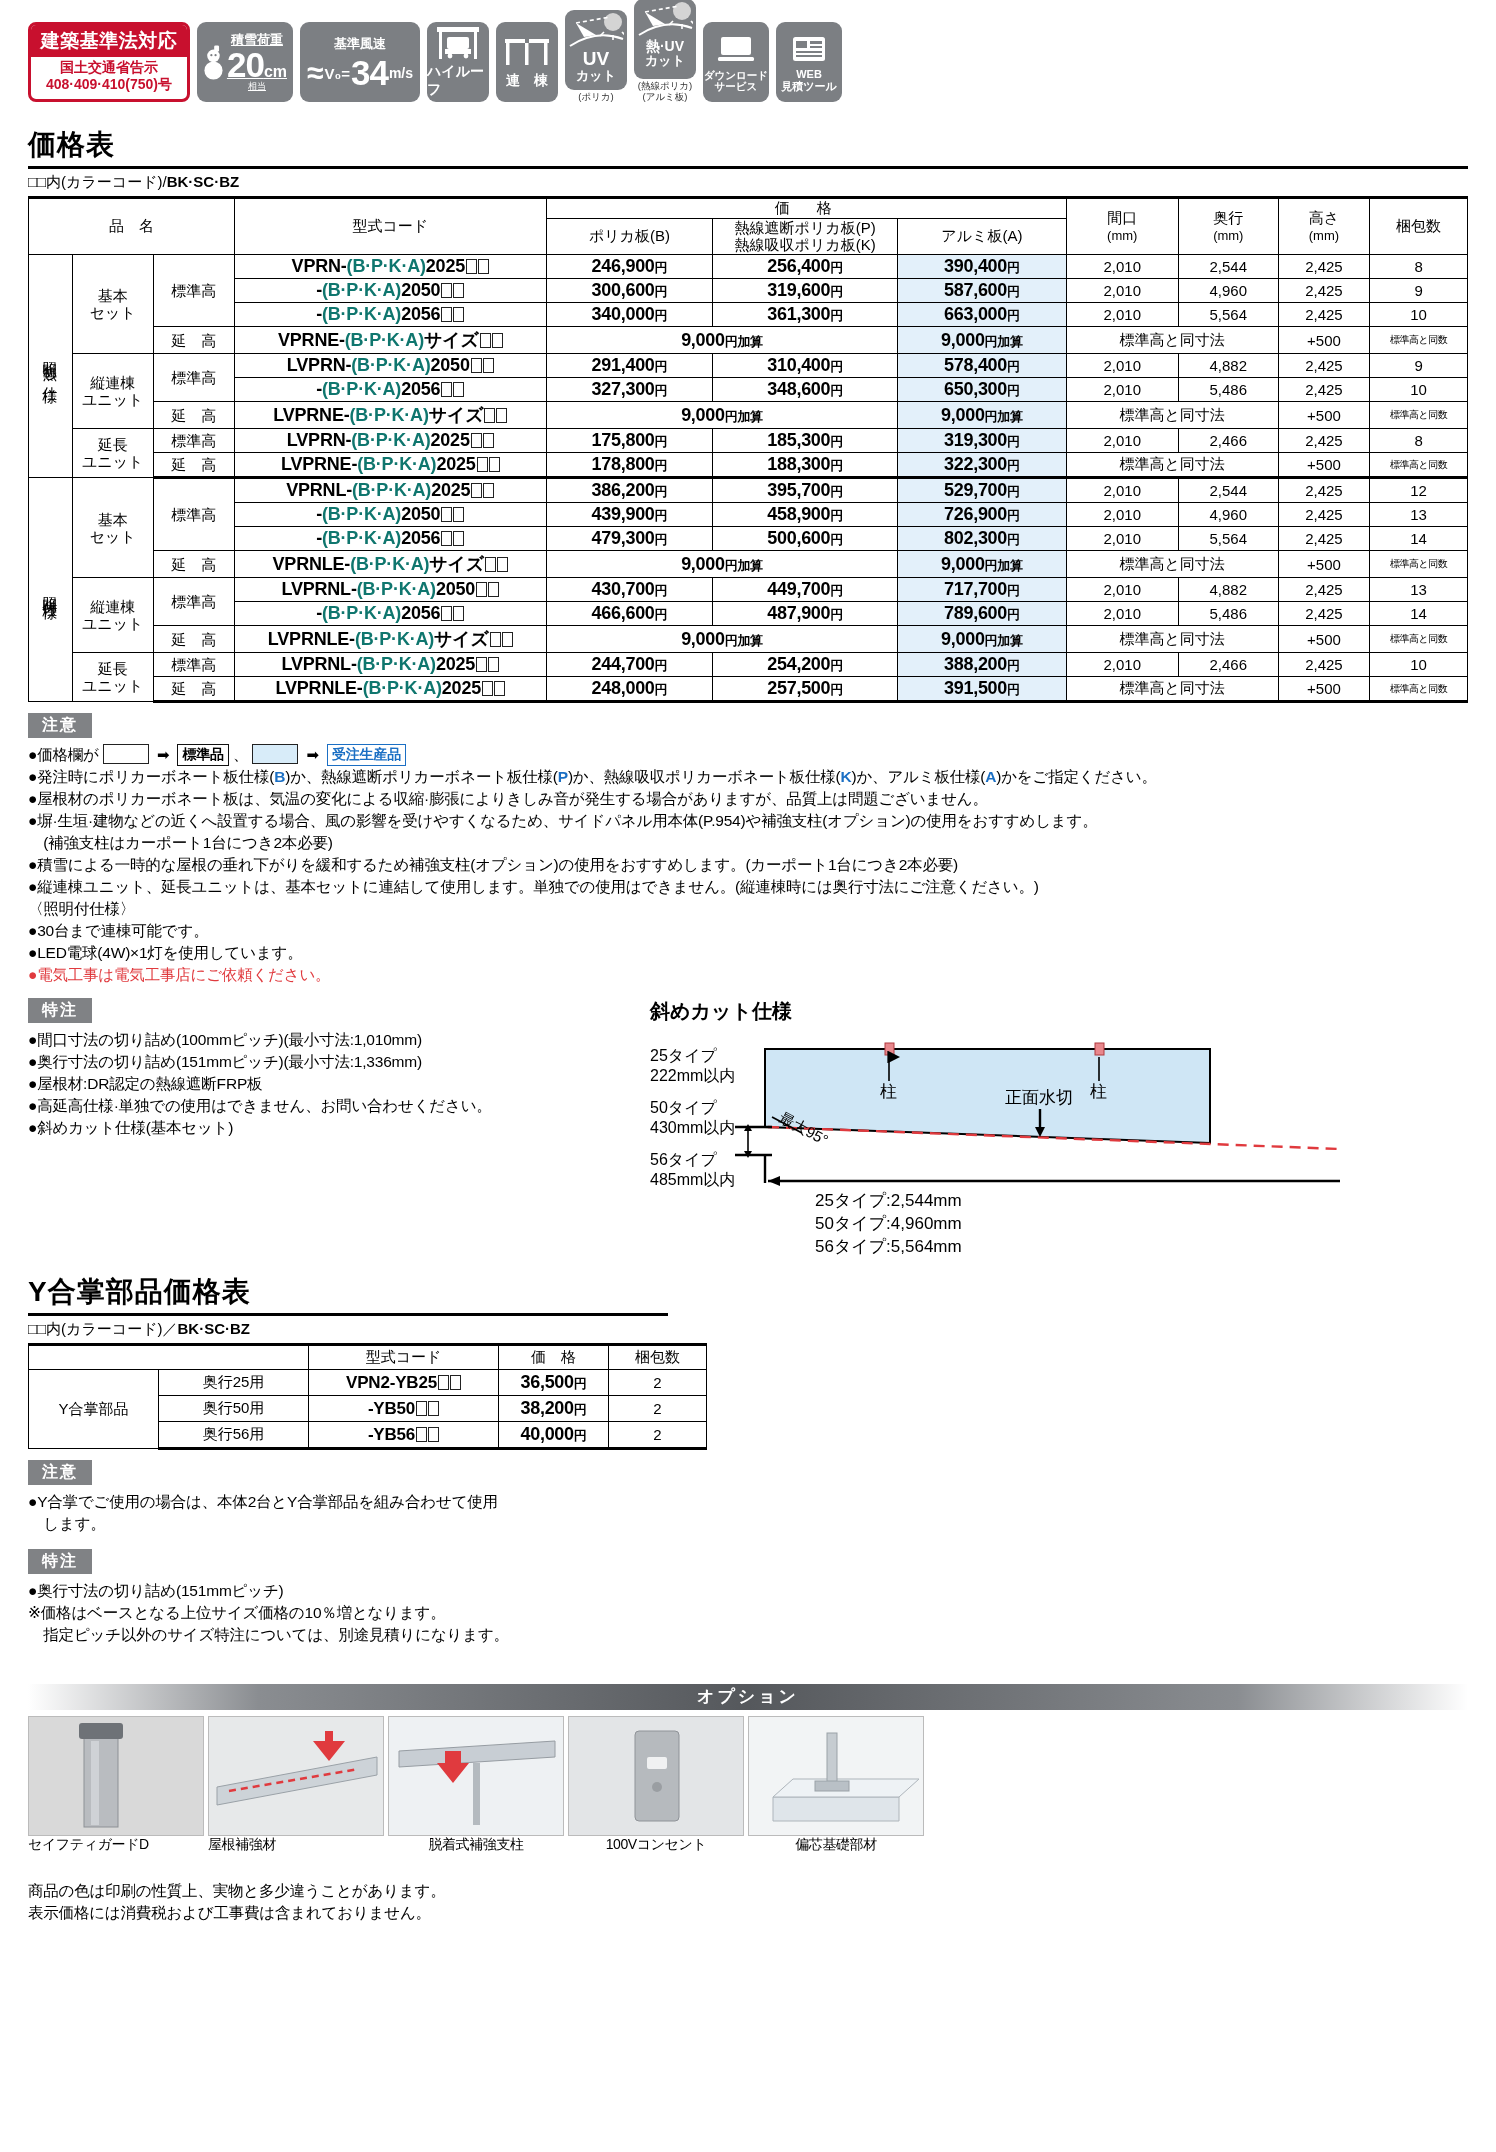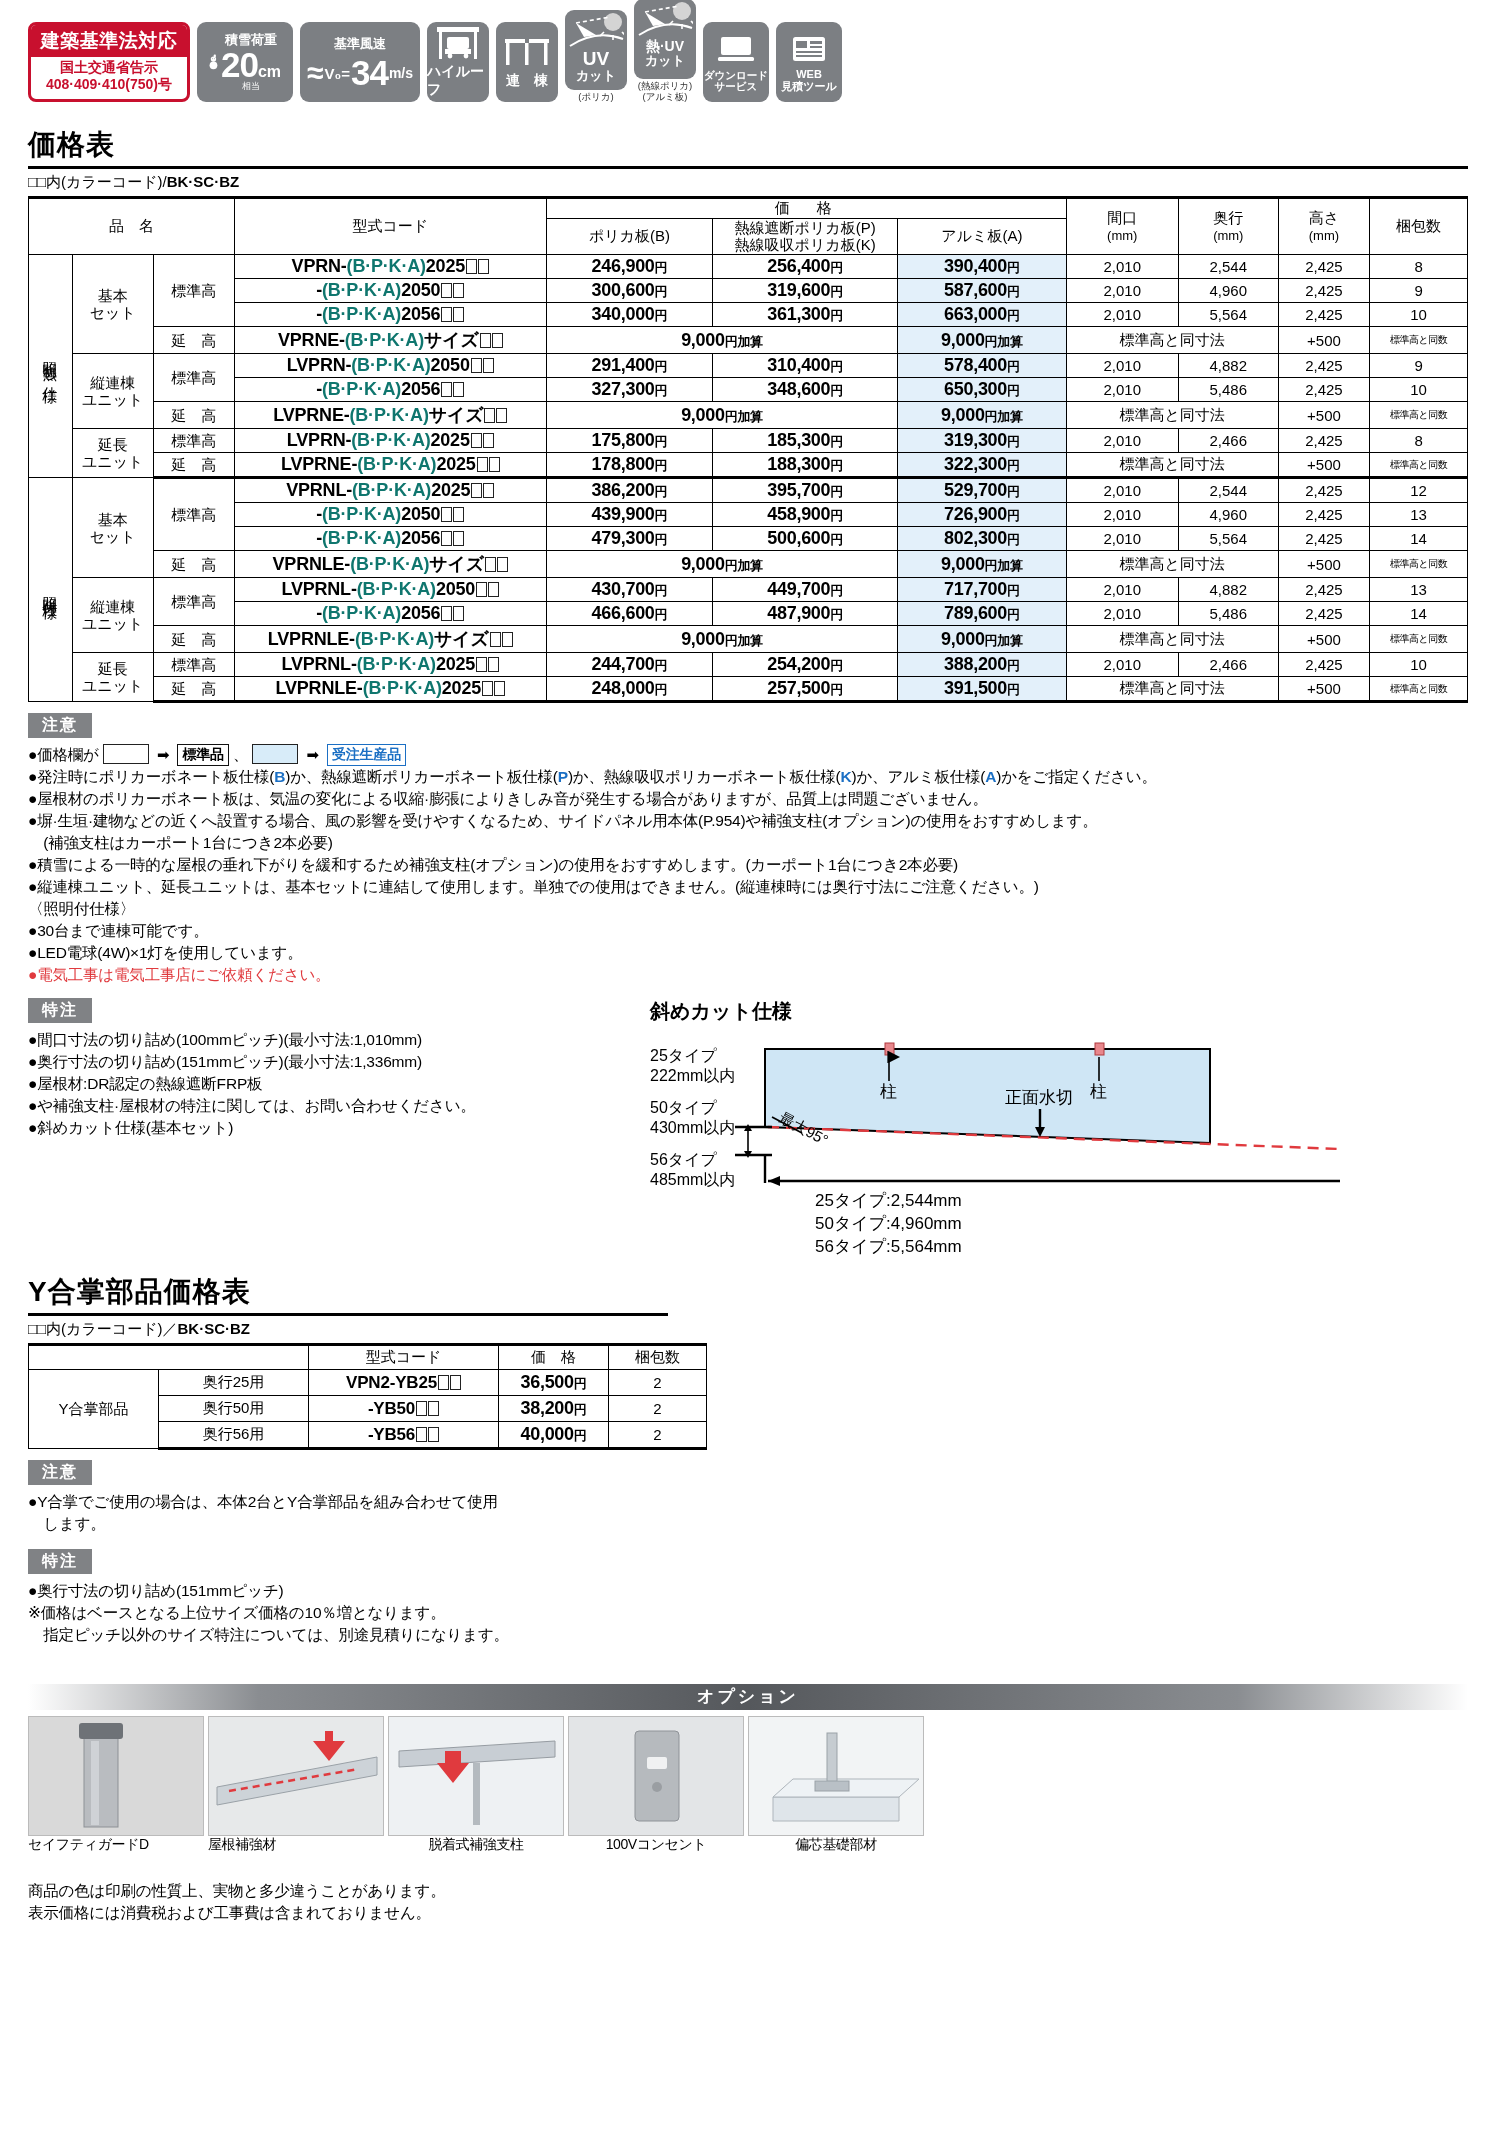--- a/index.html
+++ b/index.html
@@ -17,21 +17,21 @@
   .badge-row { display:flex; align-items:flex-end; gap:7px; padding:14px 0 8px 28px; height:110px; }
   .badge { border-radius:9px; display:flex; flex-direction:column; align-items:center; justify-content:center; }
   .badge-law { width:162px; height:80px; border:3px solid #c8102e; border-radius:8px; overflow:hidden; background:#fff; }
   .badge-law .top { background:#c8102e; color:#fff; font-weight:bold; font-size:19px; width:100%; text-align:center; padding:3px 0 3px; letter-spacing:0.5px; }
   .badge-law .bot { color:#c8102e; font-size:14px; font-weight:bold; text-align:center; line-height:1.18; padding:2px 0 0; }
   .badge-gray { background:#7c7f83; color:#fff; border-radius:9px; position:relative; }
   .b-snow { width:96px; height:80px; }
   .b-wind { width:120px; height:80px; }
   .b-sq { width:62px; height:80px; }
   .b-dl { width:66px; height:80px; }
-  .snow-inner { display:flex; align-items:center; justify-content:center; height:100%; width:100%; padding:4px 12px; }
+  .snow-inner { display:flex; align-items:center; justify-content:center; height:100%; width:100%; padding:4px 6px;text-decoration:underline; }
   .snow-fig { width:26px; margin-right:3px; }
   .snow-txt { text-align:center; line-height:1; }
   .snow-lbl { font-size:13px; font-weight:bold; display:block; margin-bottom:1px; }
   .snow-num { font-size:35px; font-weight:bold; letter-spacing:-1px; }
   .snow-unit { font-size:16px; font-weight:bold; }
   .snow-sub { font-size:9px; display:block; line-height:1; }
   .wind-txt { text-align:center; width:100%; }
   .wind-lbl { font-size:13px; font-weight:bold; display:block; margin:4px 0 0; }
   .wind-line { display:flex; align-items:center; justify-content:center; gap:1px; }
   .approx { font-size:30px; font-weight:bold; line-height:0.85; }
@@ -528,21 +528,21 @@
   </div>
 
   <div style="display:flex; align-items:flex-start; margin-top:12px;">
     <div style="width:650px;">
       <div class="note-box" style="margin-top:0;">
         <div class="tag">特注</div>
         <div style="margin-top:6px;">
             <div class="note-line">●間口寸法の切り詰め(100mmピッチ)(最小寸法:1,010mm)</div>
             <div class="note-line">●奥行寸法の切り詰め(151mmピッチ)(最小寸法:1,336mm)</div>
             <div class="note-line">●屋根材:DR認定の熱線遮断FRP板</div>
-            <div class="note-line">●や補強支柱·屋根材の特注に関しては、お問い合わせください。</div>
+            <div class="note-line">●高延高仕様·単独での使用はできません、お問い合わせください。</div>
             <div class="note-line">●斜めカット仕様(基本セット)</div>
           </div>
       </div>
     </div>
 
     <div class="diag-wrap" style="margin-left:0; width:780px; position:relative;">
       <div class="diag-title">斜めカット仕様</div>
       <svg width="760" height="230" viewBox="0 0 760 230" style="margin-top:6px;">
 
         <polygon points="115,18 560,18 560,112 115,96" fill="#cfe6f5" stroke="#000" stroke-width="2"></polygon>

